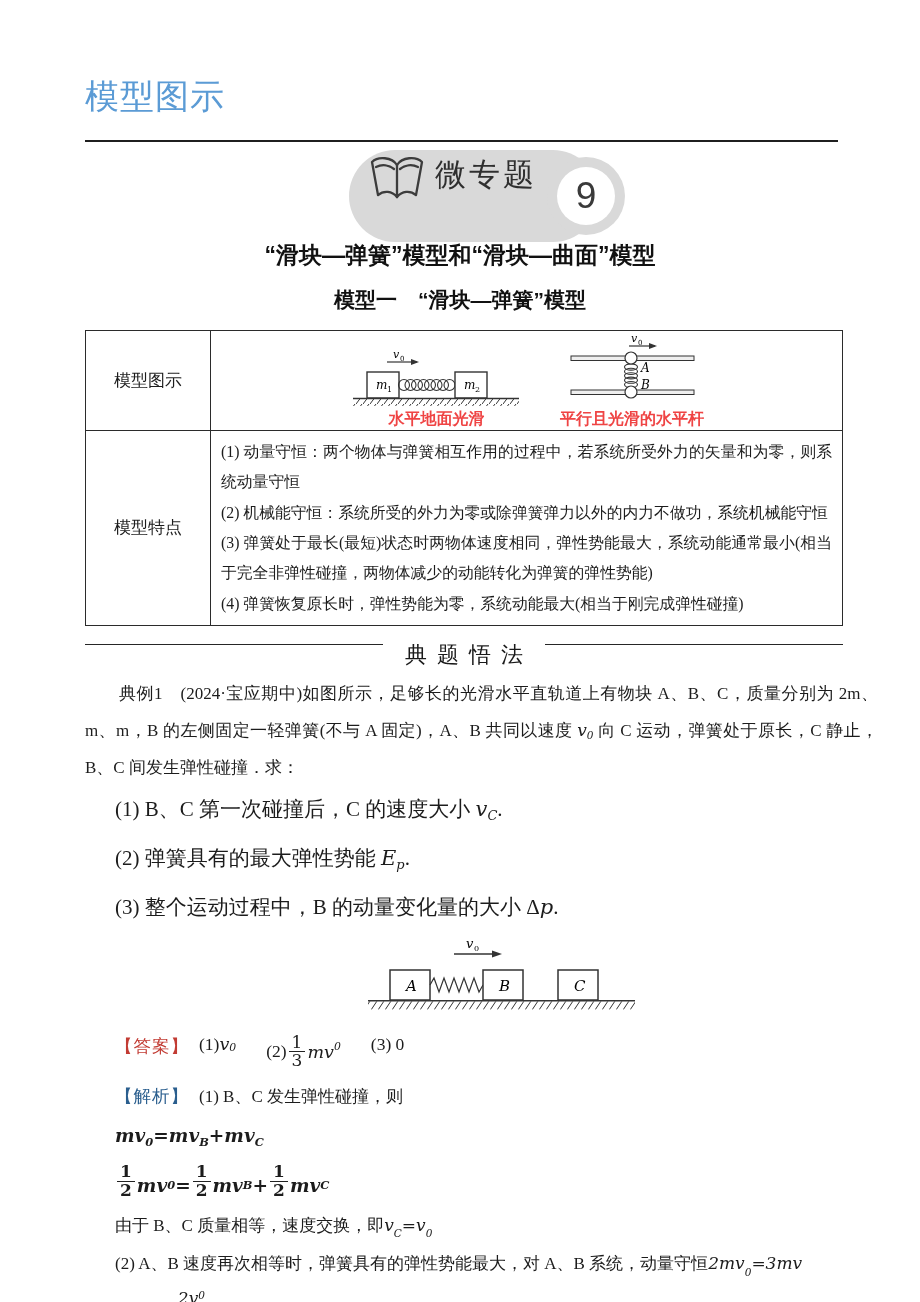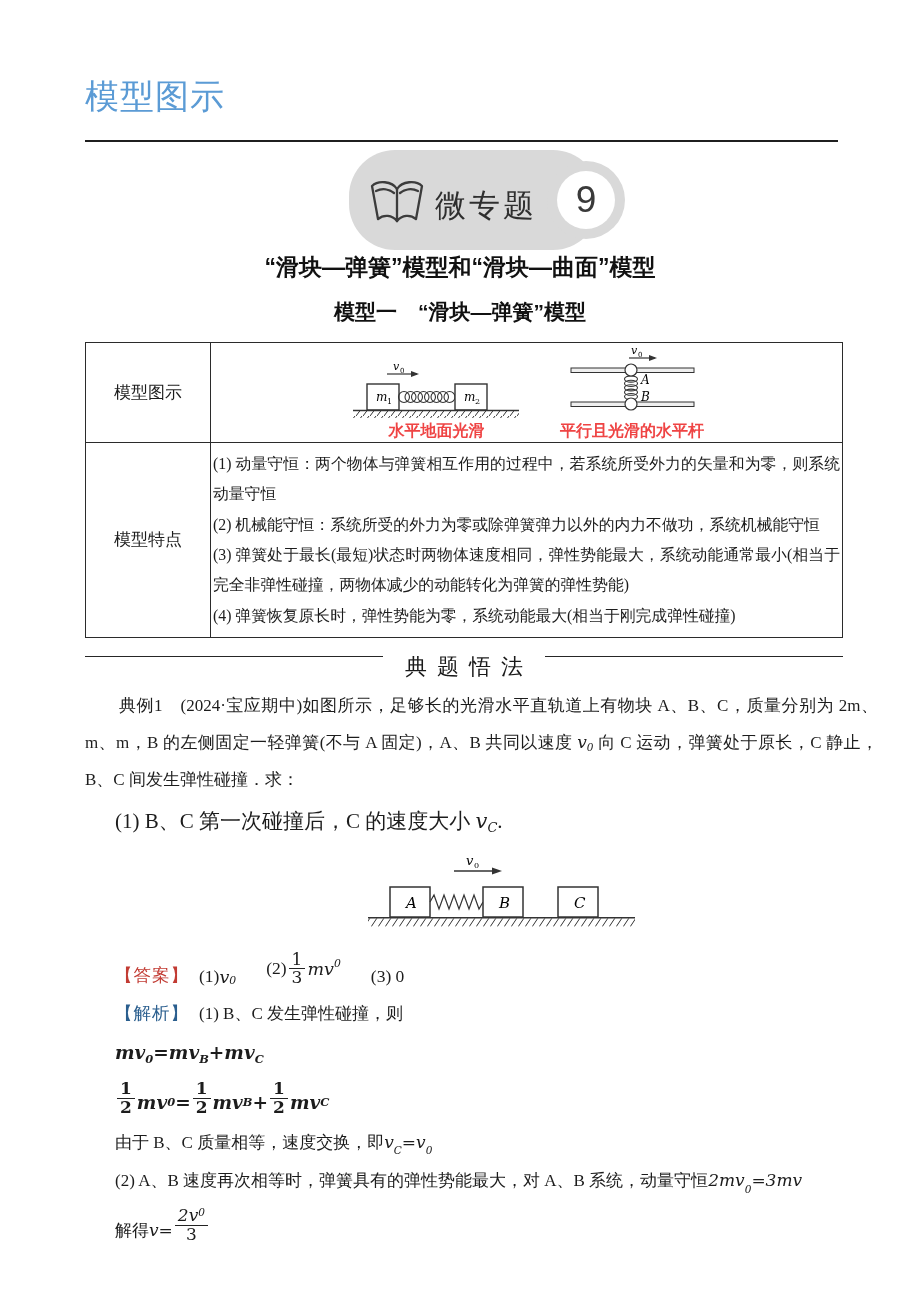--- a/index.html
+++ b/index.html
@@ -3,57 +3,57 @@
 <meta charset="utf-8">
 <style>
   html,body{margin:0;padding:0;background:#fff;}
   body{width:920px;height:1302px;overflow:hidden;position:relative;
        font-family:"Liberation Serif","DejaVu Serif",serif;color:#1c1c1c;}
   .brand{margin:74px 0 0 85px;font-family:"Liberation Sans","DejaVu Sans",sans-serif;
          font-weight:300;font-size:34px;color:#5b9bd5;letter-spacing:1px;}
   .divider{margin:20px 82px 0 85px;border-top:2px solid #1f1f1f;}
 
   .badge-wrap{display:flex;justify-content:center;margin-top:8px;height:90px;}
-  .badge-pill{position:relative;display:flex;align-items:center;background:#d9d9d9;
-              border-radius:46px;height:88px;padding:12px 62px 0 16px;transform:translateX(14px);}
+  .badge-pill{position:relative;display:flex;background:#d9d9d9;
+              border-radius:46px;height:88px;padding:4px 62px 0 16px;transform:translateX(14px);}
   .badge-pill svg{display:block;}
   .badge-label{font-family:"Liberation Sans","DejaVu Sans",sans-serif;font-size:31px;
                color:#2f2f2f;letter-spacing:3px;margin-left:6px;font-weight:500;}
   .badge-circle{position:absolute;right:-16px;top:50%;transform:translateY(-50%);
                 width:58px;height:58px;background:#fff;border-radius:50%;
                 box-shadow:0 0 0 10px #d9d9d9;display:flex;align-items:center;justify-content:center;
                 font-family:"Liberation Sans","DejaVu Sans",sans-serif;font-size:37px;color:#3a3a3a;}
-  .title{margin:12px 0 0 0;text-align:center;font-family:"Liberation Sans","DejaVu Sans",sans-serif;
+  .title{margin:0 0 0 0;text-align:center;font-family:"Liberation Sans","DejaVu Sans",sans-serif;
          font-size:23px;font-weight:bold;color:#111;}
   .subtitle{margin:15px 0 0 0;text-align:center;font-family:"Liberation Sans","DejaVu Sans",sans-serif;
             font-size:21px;font-weight:bold;color:#111;}
 
   table.model{border-collapse:collapse;margin:16px 0 0 85px;width:758px;}
   table.model td{border:1.6px solid #2b2b2b;}
   td.th{width:122px;text-align:center;vertical-align:middle;font-size:17px;}
   td.diagcell{padding:3px 0 2px 0;}
   .diagrams{display:flex;justify-content:center;align-items:flex-end;gap:36px;}
   .diag{margin:0;text-align:center;}
   .diag figcaption{font-family:"Liberation Sans","DejaVu Sans",sans-serif;font-weight:bold;
                    font-size:16px;line-height:1.15;color:#ef4444;}
-  td.featcell{padding:5px 2px;text-align:justify;}
+  td.featcell{padding:5px 10px;text-align:justify;}
   .feature{font-size:15.8px;line-height:1.88;margin:1px 0;}
 
   .section-head{display:flex;align-items:center;margin:14px 77px 0 85px;}
   .section-head .rule{flex:1;border-top:1.7px solid #262626;transform:translateY(-10px);}
   .section-title{font-family:"Liberation Sans","DejaVu Sans",sans-serif;font-weight:normal;
                  font-size:22px;letter-spacing:10px;padding:0 12px 0 22px;color:#191919;}
 
   .textcol{margin:6px 42px 0 85px;}
   .intro{margin:0;font-size:17px;line-height:36px;text-align:justify;text-indent:2em;}
   .q{margin:0;font-size:21px;line-height:46px;padding-left:30px;}
   .figure-wrap{text-align:center;margin:8px 0 2px 0;}
   .figure-wrap svg{margin-left:36px;}
 
-  .ans-line{display:flex;align-items:flex-end;padding-left:30px;margin-top:10px;font-size:17.5px;}
+  .ans-line{display:flex;align-items:flex-start;padding-left:30px;margin-top:10px;font-size:17.5px;}
   .label-red{color:#c23b33;font-size:17.5px;margin-right:10px;letter-spacing:1px;}
   .label-blue{color:#2a5e8e;font-size:17.5px;margin-right:10px;letter-spacing:1px;}
   .ans-item{margin-right:30px;display:inline-flex;align-items:center;}
   .sol-line{padding-left:30px;margin:13px 0 0 0;font-size:17px;line-height:1.5;display:flex;align-items:flex-end;flex-wrap:wrap;}
   .math{font-family:"DejaVu Serif","Liberation Serif",serif;font-style:italic;}
   .mline{font-family:"DejaVu Serif","Liberation Serif",serif;font-style:italic;font-size:18.5px;font-weight:bold;}
   .msub{font-size:62%;position:relative;top:0.33em;font-style:italic;
         font-family:"DejaVu Serif","Liberation Serif",serif;}
   .msup{font-size:62%;position:relative;top:-0.5em;font-style:italic;
         font-family:"DejaVu Serif","Liberation Serif",serif;}
@@ -167,20 +167,22 @@
   <div class="section-head">
     <span class="rule"></span>
     <span class="section-title">典题悟法</span>
     <span class="rule"></span>
   </div>
 
   <div class="textcol">
     <p class="intro"><span>典例1　(2024·宝应期中)如图所示，足够长的光滑水平直轨道上有物块 A、B、C，质量分别为 2m、m、m，B 的左侧固定一轻弹簧(不与 A 固定)，A、B 共同以速度 </span><span class="math">v</span><span class="msub">0</span><span> 向 C 运动，弹簧处于原长，C 静止，B、C 间发生弹性碰撞．求：</span></p>
 
     <p class="q"><span>(1) B、C 第一次碰撞后，C 的速度大小 </span><span class="math">v</span><span class="msub">C</span><span>.</span></p>
+    <p class="q"><span>(2) 弹簧具有的最大弹性势能 </span><span class="math">E</span><span class="msub">p</span><span>.</span></p>
+    <p class="q"><span>(3) 整个运动过程中，B 的动量变化量的大小 </span><span>Δ</span><span class="math">p</span><span>.</span></p>
 
     <div class="figure-wrap">
       <svg viewBox="0 0 300 82" width="300" height="82">
         <defs>
             <pattern id="h3" width="7" height="9" patternUnits="userSpaceOnUse">
           <line x1="6" y1="0" x2="0" y2="9" stroke="#333" stroke-width="1"></line>
             </pattern>
           </defs>
         <line x1="104" y1="16" x2="148" y2="16" stroke="#333" stroke-width="1.3"></line>
         <path d="M152 16 l-10 -3.6 v7.2 z" fill="#333"></path>

